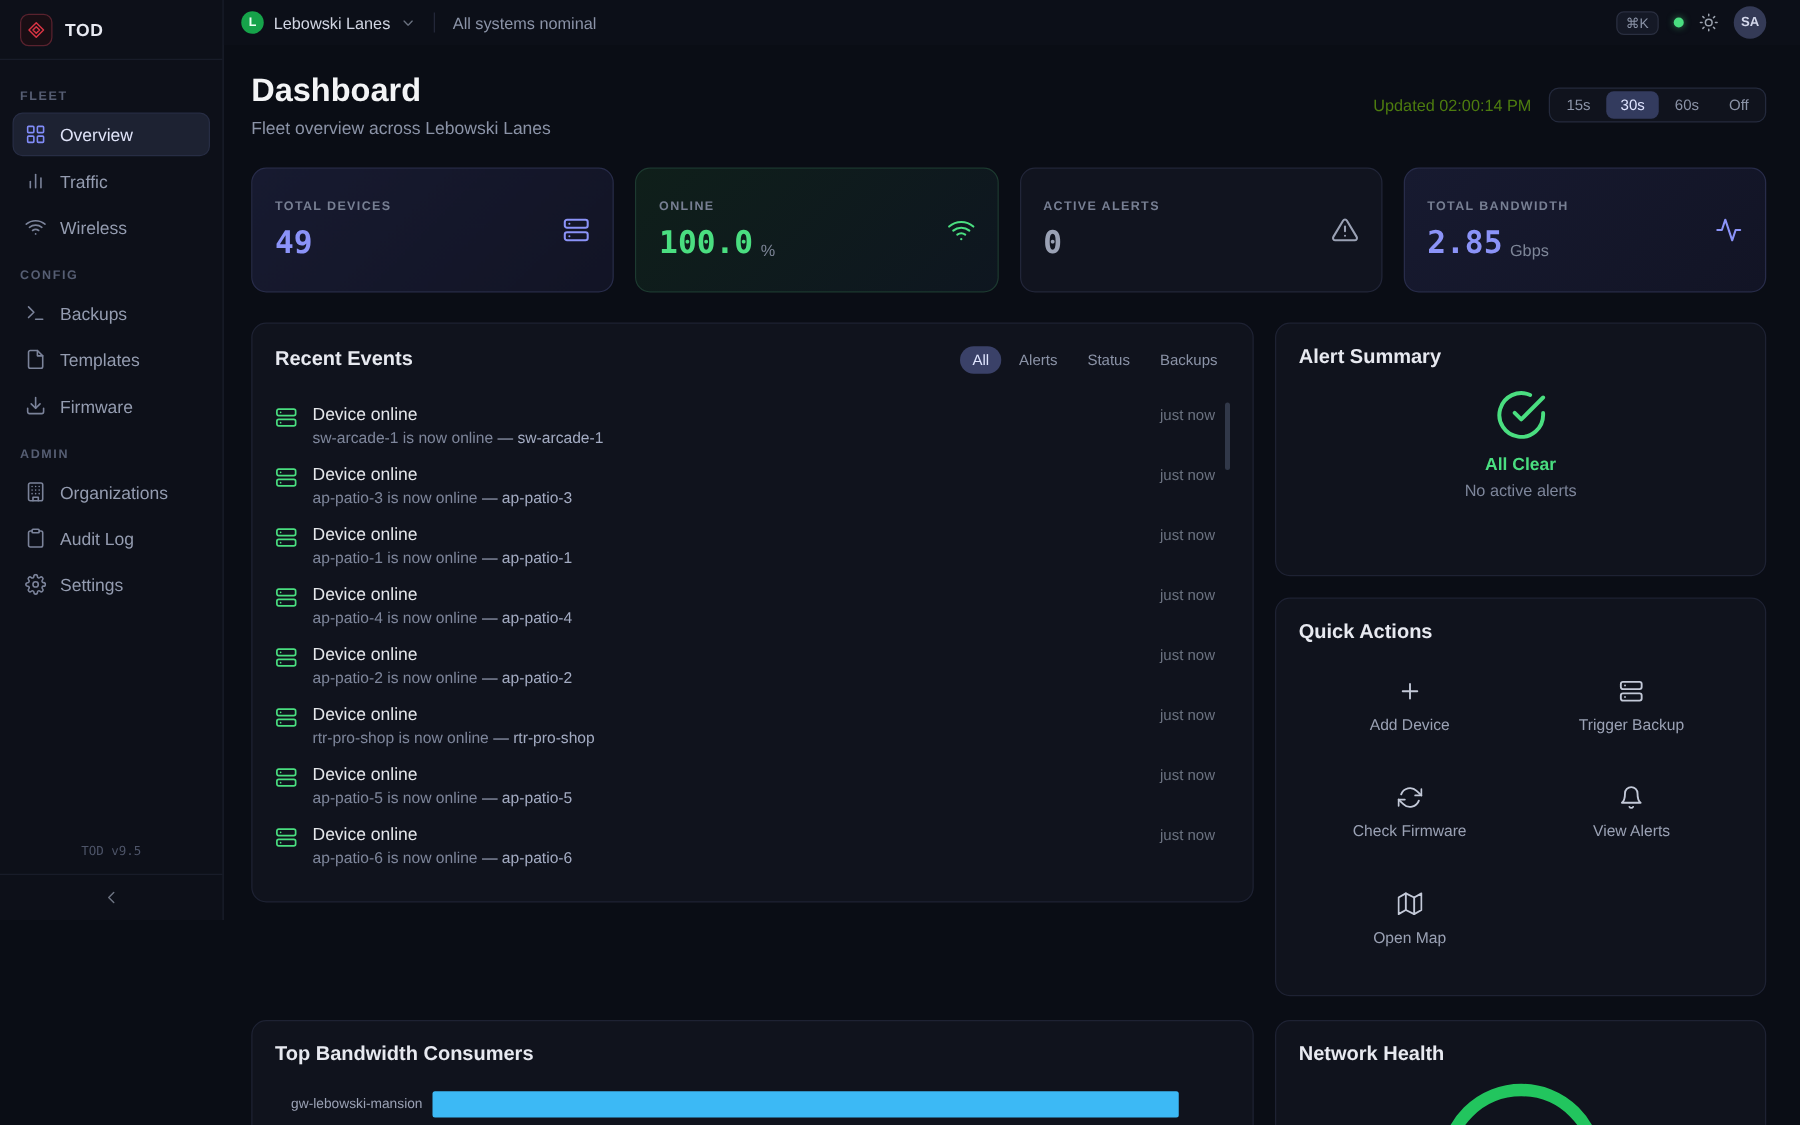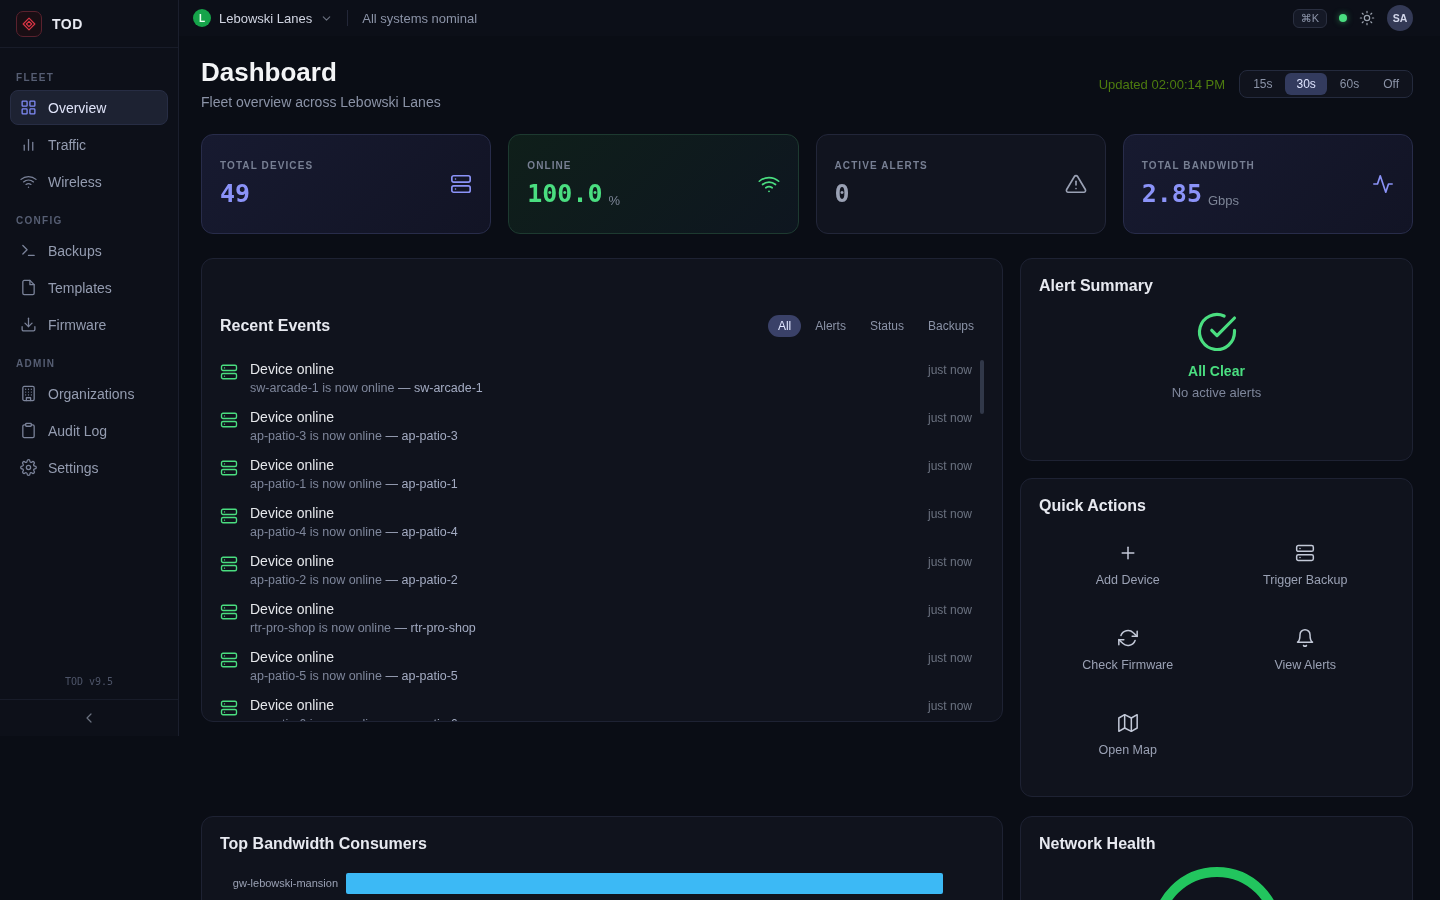--- a/index.html
+++ b/index.html
@@ -121,21 +121,21 @@
 
   
   .panels-grid { display:grid; grid-template-columns:802px 393px; column-gap:17px; row-gap:19px; margin-top:24px; align-items:start; }
   .panel {
     background:#10131d; border:1px solid #1e2233; border-radius:12px; padding:18px;
   }
   .panel-title { font-size:16px; font-weight:700; color:#e7e9f0; }
 
   
   .events-panel { height:464px; overflow:hidden; }
-  .events-header { display:flex; align-items:center;margin-top:38px; }
+  .events-header { display:flex; align-items:center; }
   .event-tabs { margin-left:auto; display:flex; align-items:center; gap:4px; }
   .event-tab { font-size:12px; color:#8b93a7; padding:4px 10px; border-radius:999px; cursor:pointer; }
   .event-tab.active { background:#3a4168; color:#e0e6ff; }
   .event-list { margin-top:17px; height:392px; overflow:hidden; position:relative; padding-right:12px; }
   .event-row { display:flex; align-items:flex-start; gap:12px; padding:7px 0; }
   .event-icon { color:#4ade80; margin-top:2px; }
   .event-title { font-size:14px; color:#e5e7eb; font-weight:500; }
   .event-sub { font-size:12.5px; color:#7e869b; margin-top:4px; }
   .event-device { color:#a3abc2; }
   .event-time { margin-left:auto; font-size:12px; color:#6b7280; padding-top:2px; white-space:nowrap; }

